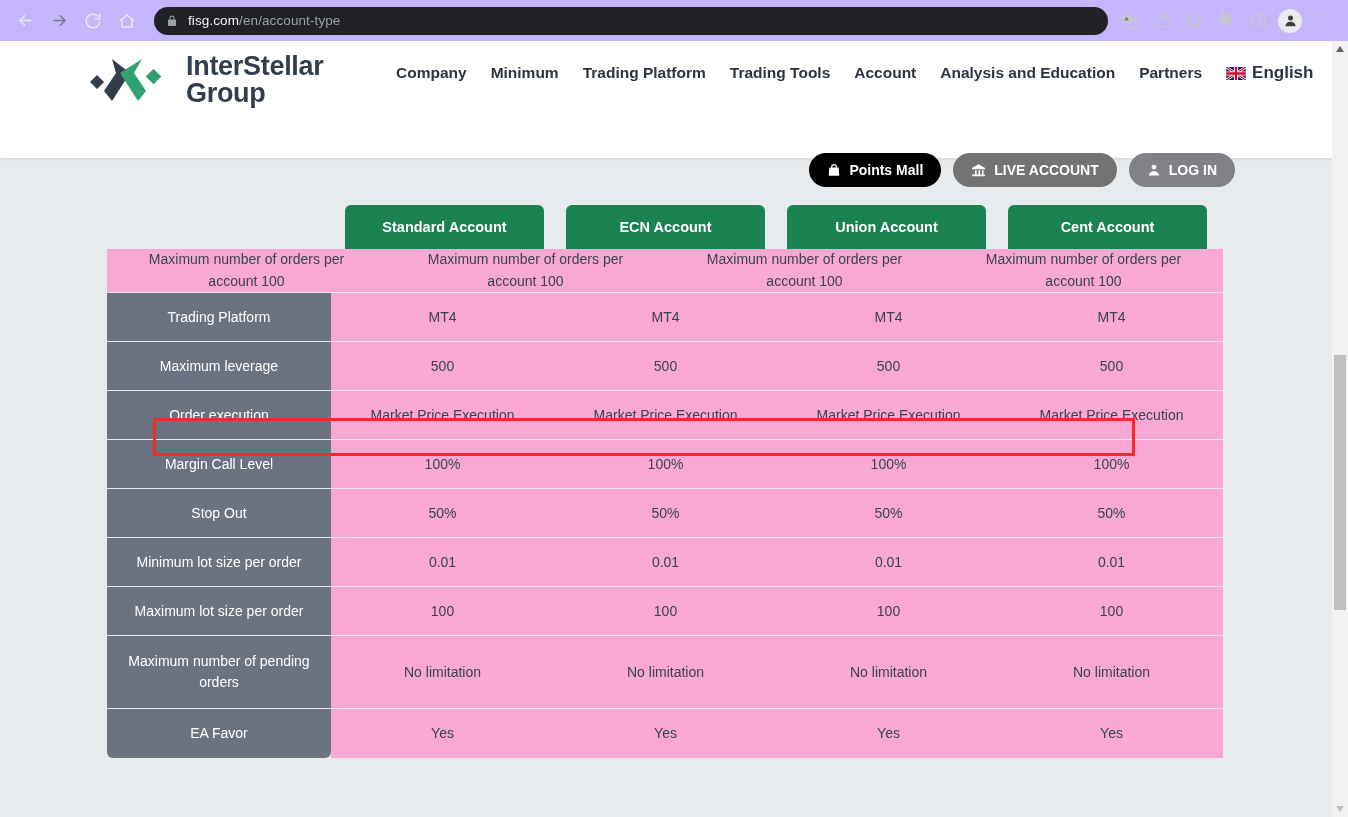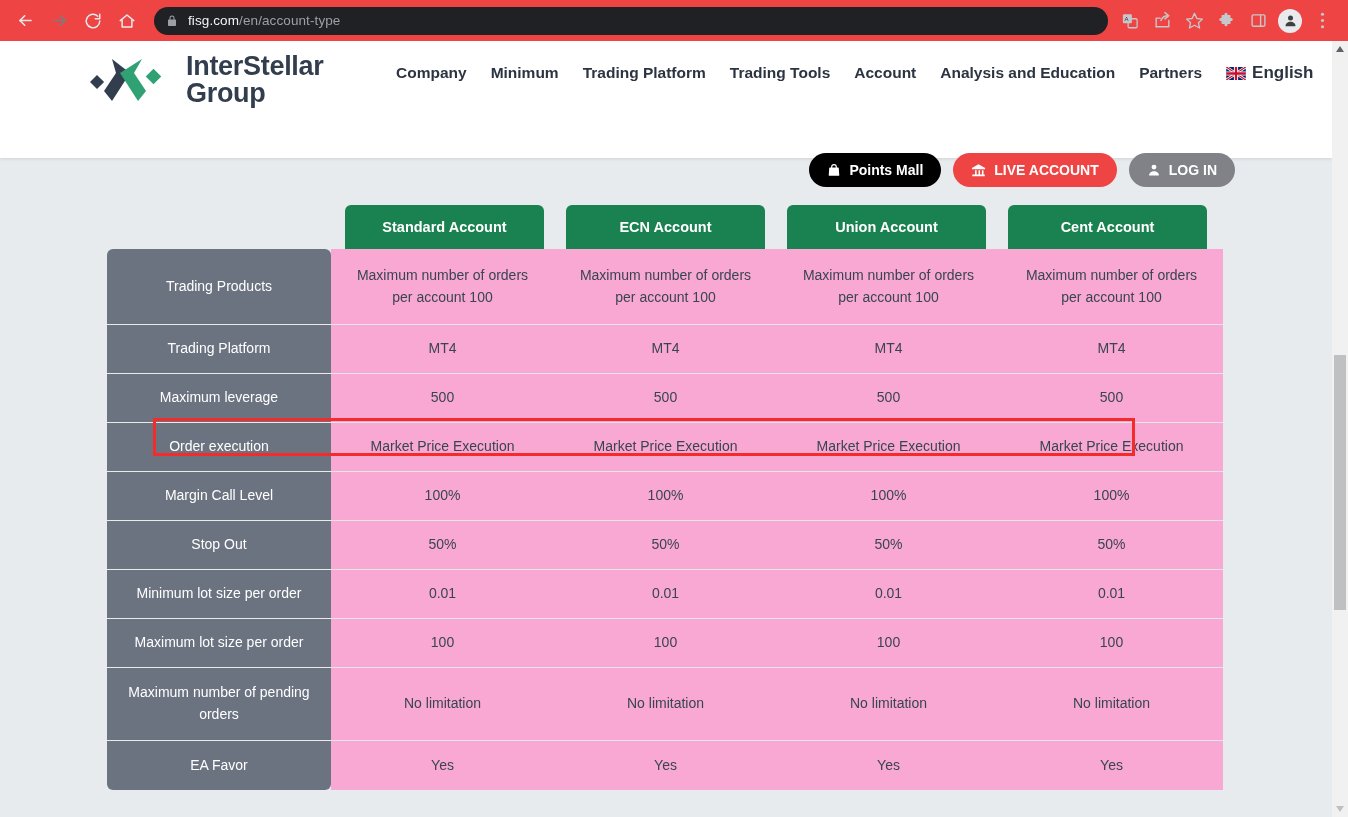--- a/index.html
+++ b/index.html
@@ -13,21 +13,21 @@
     font-family: "Liberation Sans", sans-serif;
     background: #e8ebee;
   }
 
   
   .browser-chrome {
     position: absolute;
     left: 0; top: 0;
     width: 1348px;
     height: 41px;
-    background: #ef4444;
+    background: #c4b5fd;
     display: flex;
     align-items: center;
     box-sizing: border-box;
     padding: 0 10px;
   }
   .nav-btn {
     width: 30px; height: 30px;
     display: flex; align-items: center; justify-content: center;
     margin-right: 4px;
     border-radius: 50%;
@@ -160,21 +160,21 @@
     gap: 8px;
     padding: 0 18px;
     font-size: 14px;
     font-weight: bold;
     color: #ffffff;
     white-space: nowrap;
     cursor: pointer;
     box-sizing: border-box;
   }
   .pill-points { background: #000000; }
-  .pill-live   { background: #ef4444; }
+  .pill-live   { background: #737373; }
   .pill-login  { background: #808288; }
   .pill svg { display: block; flex: none; }
 
   
   .tabs-row {
     position: absolute;
     left: 345px; top: 164px;
     display: flex;
     gap: 22px;
   }
@@ -431,21 +431,20 @@
   <div class="tabs-row">
     <div class="tab-head">Standard Account</div>
     <div class="tab-head">ECN Account</div>
     <div class="tab-head">Union Account</div>
     <div class="tab-head">Cent Account</div>
   </div>
 
   <div class="table-wrap">
 
     <div class="grid-row">
-      <div class="rowlabel" style="height:76px">Trading Products</div>
       <div class="cells">
         <div class="cell">Maximum number of orders per account 100</div>
         <div class="cell">Maximum number of orders per account 100</div>
         <div class="cell">Maximum number of orders per account 100</div>
         <div class="cell">Maximum number of orders per account 100</div>
       </div>
     </div>
 
     <div class="grid-row">
       <div class="rowlabel" style="height:49px">Trading Platform</div>

